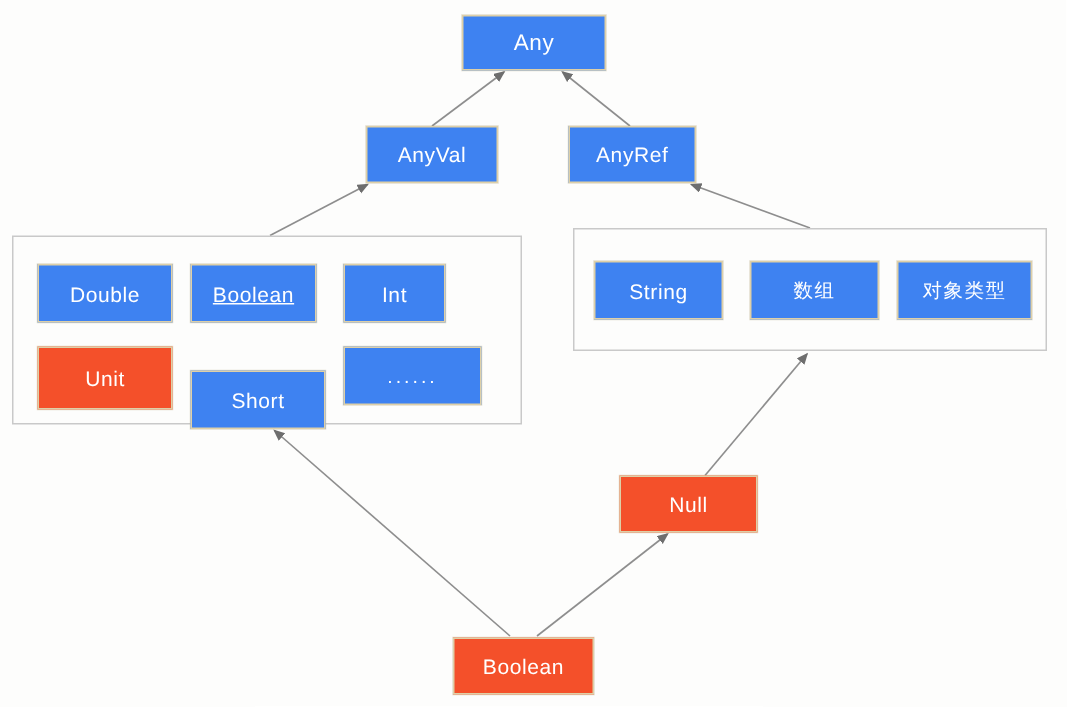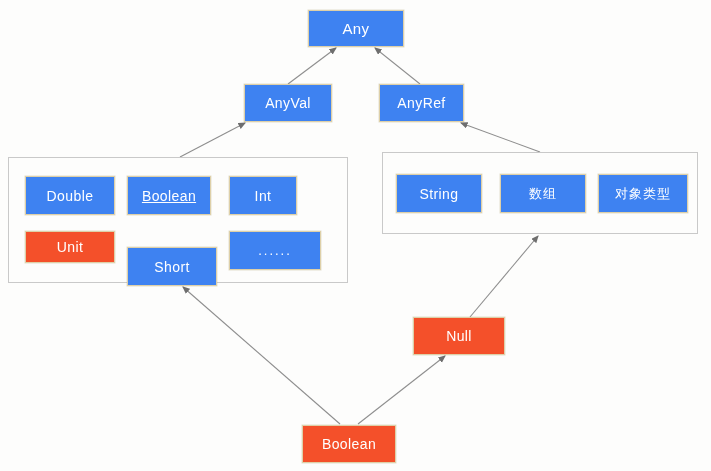--- a/index.html
+++ b/index.html
@@ -109,21 +109,21 @@
       </div>
       <div class="node blue mid" style="left: 25px; top: 176px; width: 90px; height: 39px;">
         <span>Double</span>
       </div>
       <div class="node blue mid" style="left: 127px; top: 176px; width: 84px; height: 39px; text-decoration: underline;">
         <span>Boolean</span>
       </div>
       <div class="node blue mid" style="left: 229px; top: 176px; width: 68px; height: 39px;">
         <span>Int</span>
       </div>
-      <div class="node red mid" style="left: 25px; top: 231px; width: 90px; height: 32px;">
+      <div class="node red mid" style="left: 25px; top: 231px; width: 90px; height: 42px;">
         <span>Unit</span>
       </div>
       <div class="node blue mid" style="left: 127px; top: 247px; width: 90px; height: 39px;">
         <span>Short</span>
       </div>
       <div class="node blue dots" style="left: 229px; top: 231px; width: 92px; height: 39px;">
         <span>......</span>
       </div>
       <div class="node blue mid" style="left: 396px; top: 174px; width: 86px; height: 39px; text-align: center;">
         <span>String</span>

